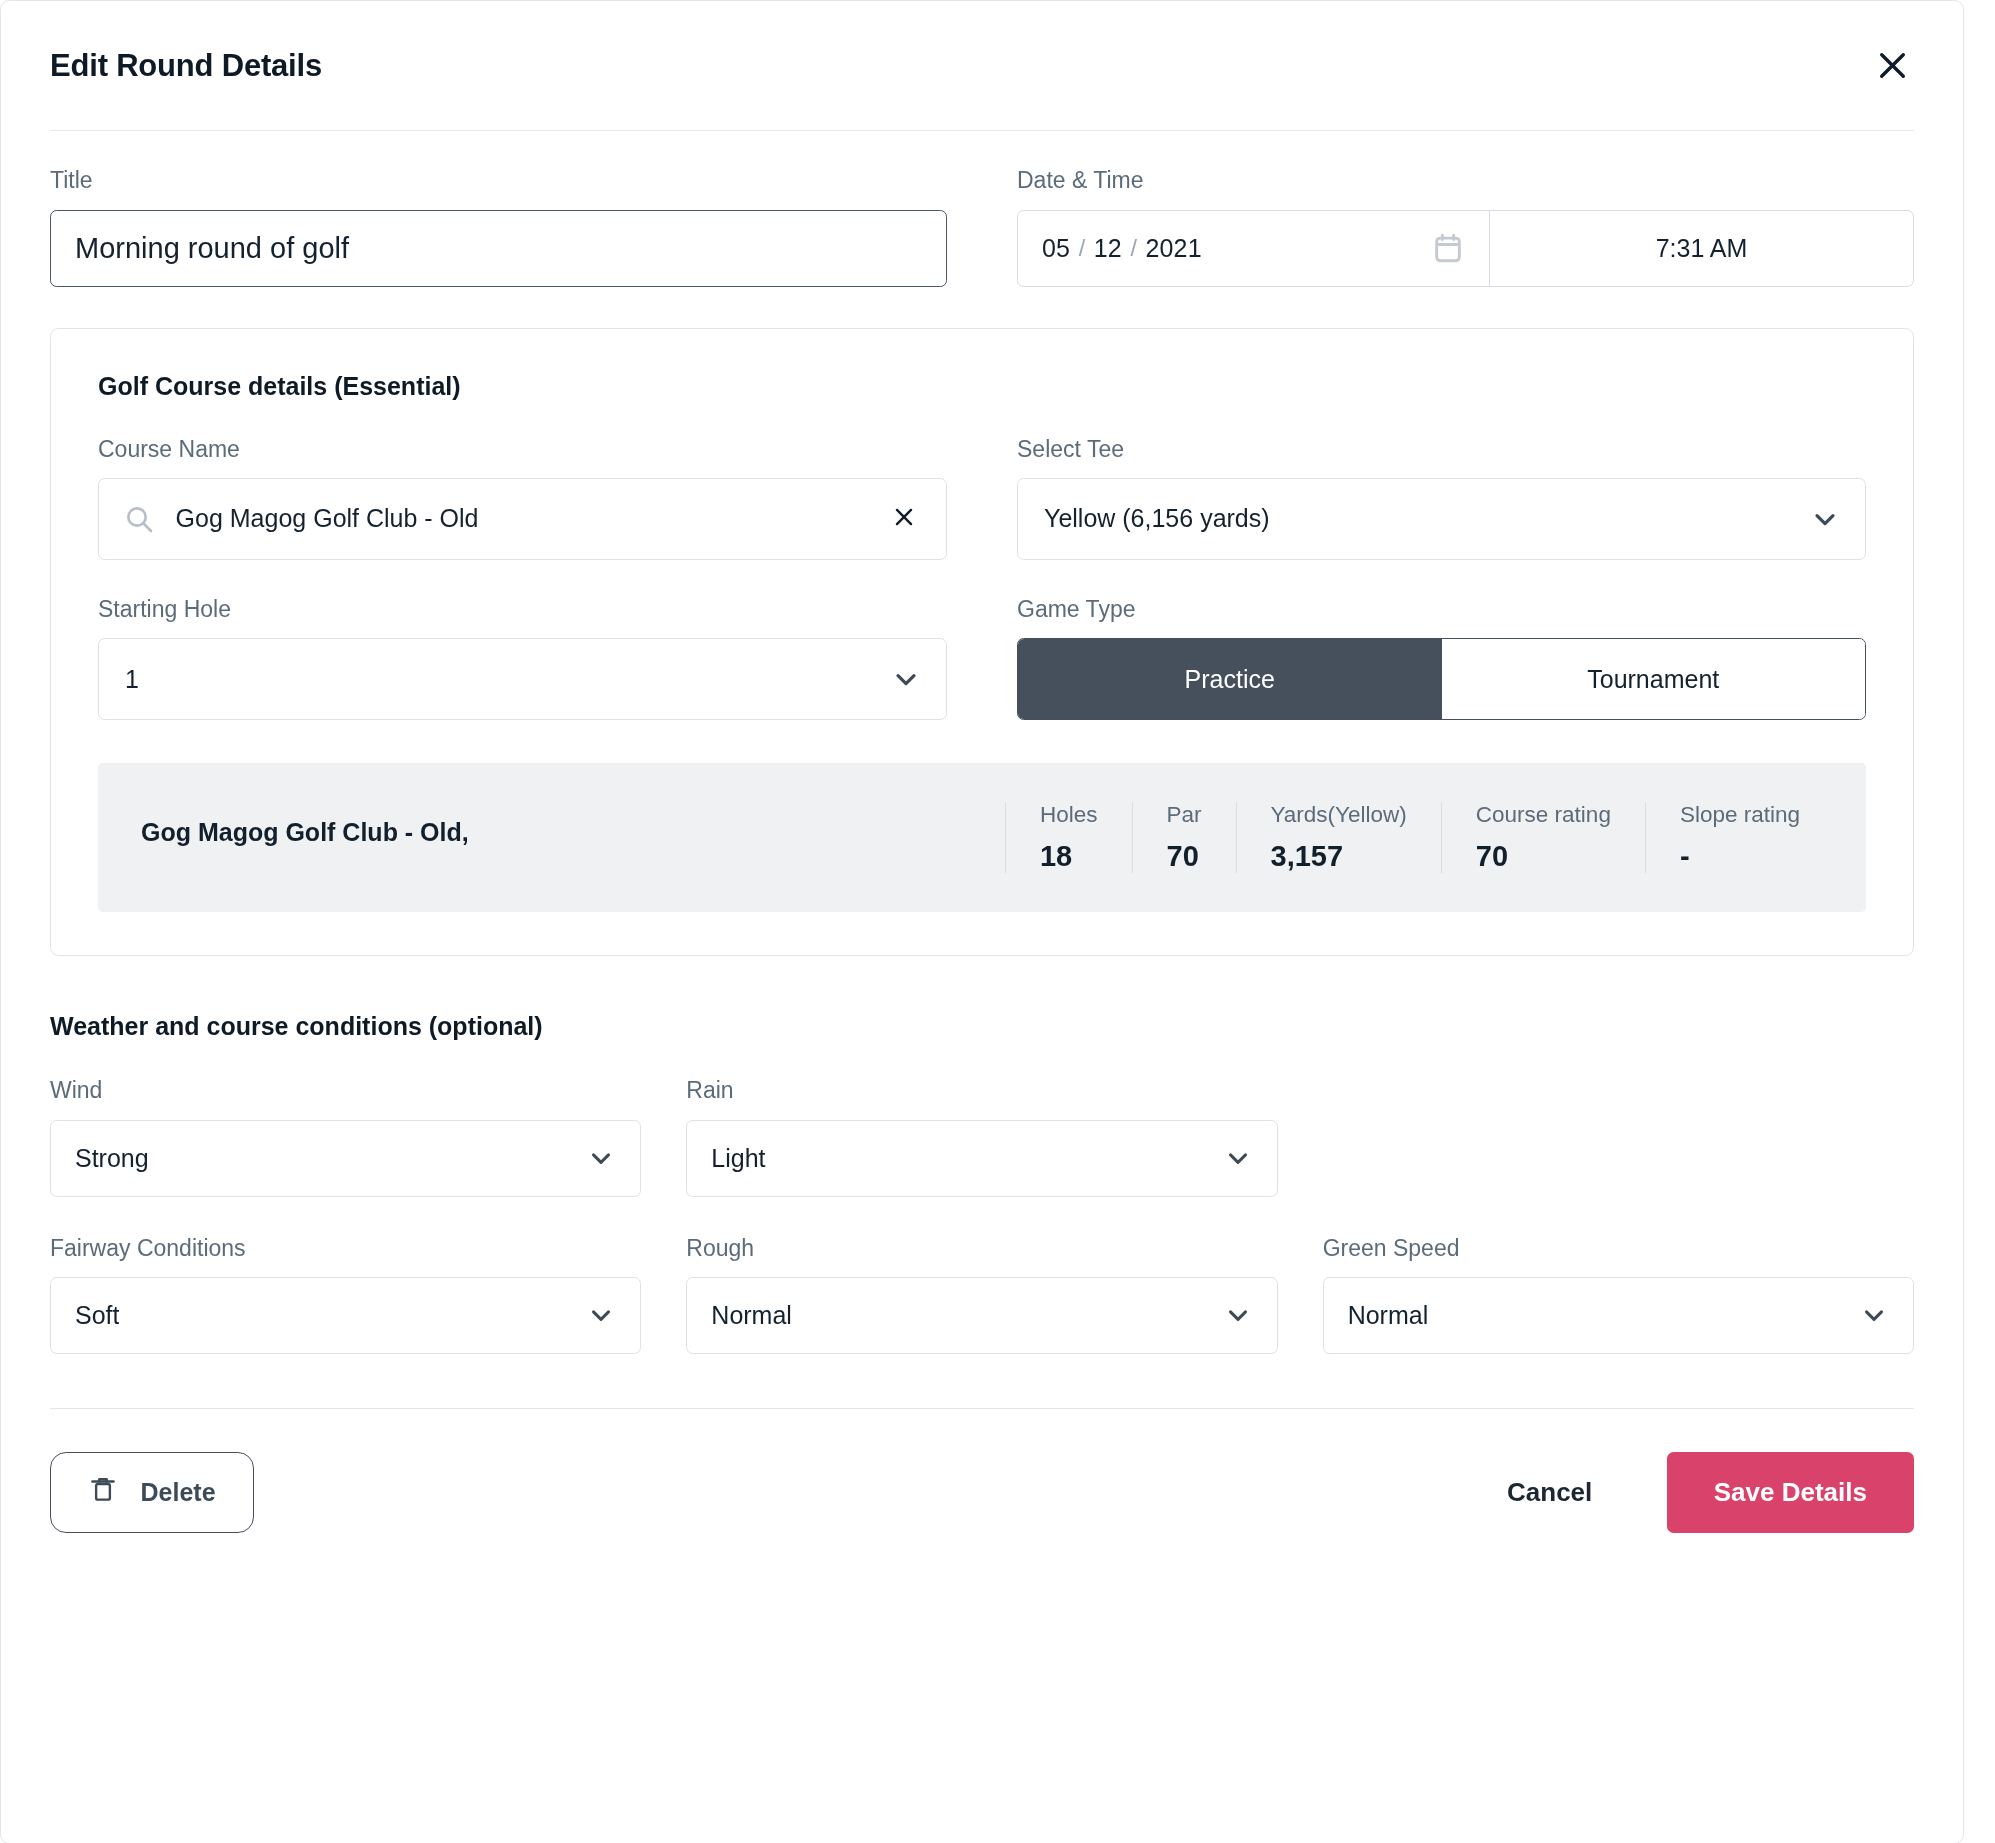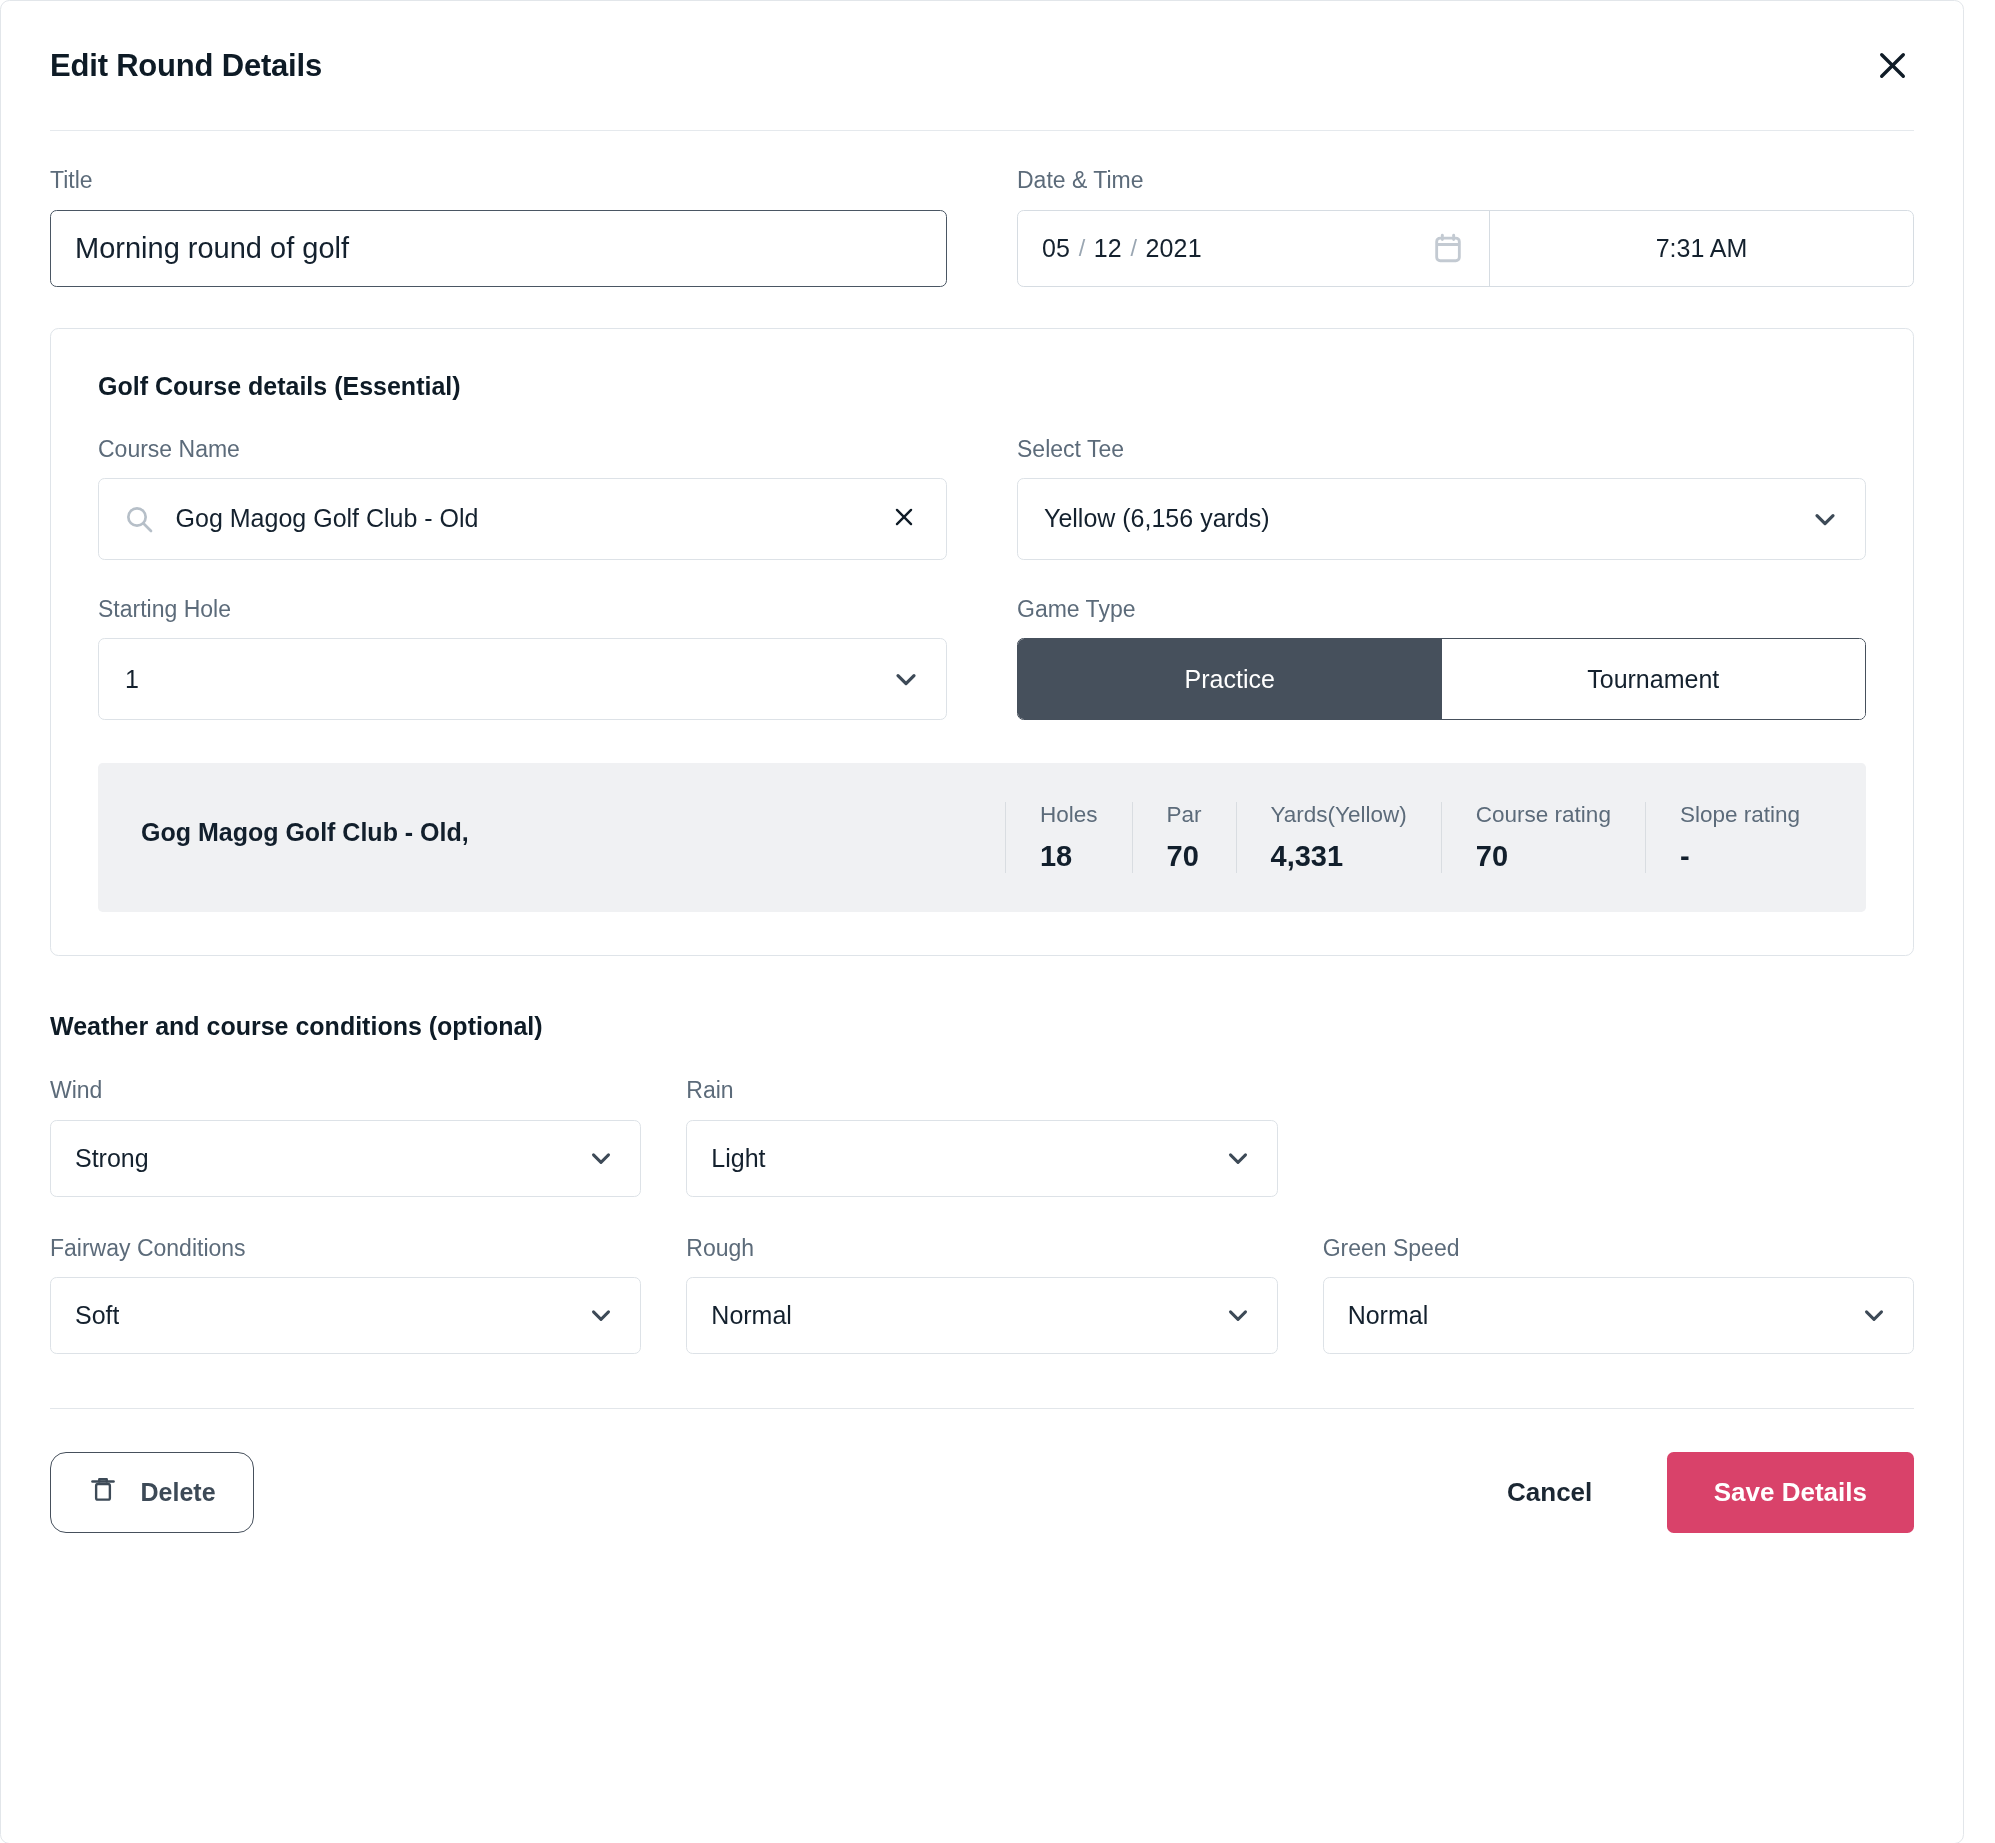--- a/index.html
+++ b/index.html
@@ -467,21 +467,21 @@
         <div class="stat">
           <div class="stat-label">Holes</div>
           <div class="stat-value">18</div>
         </div>
         <div class="stat">
           <div class="stat-label">Par</div>
           <div class="stat-value">70</div>
         </div>
         <div class="stat">
           <div class="stat-label">Yards(Yellow)</div>
-          <div class="stat-value">4,331</div>
+          <div class="stat-value">3,157</div>
         </div>
         <div class="stat">
           <div class="stat-label">Course rating</div>
           <div class="stat-value">70</div>
         </div>
         <div class="stat">
           <div class="stat-label">Slope rating</div>
           <div class="stat-value">-</div>
         </div>
       </div>

